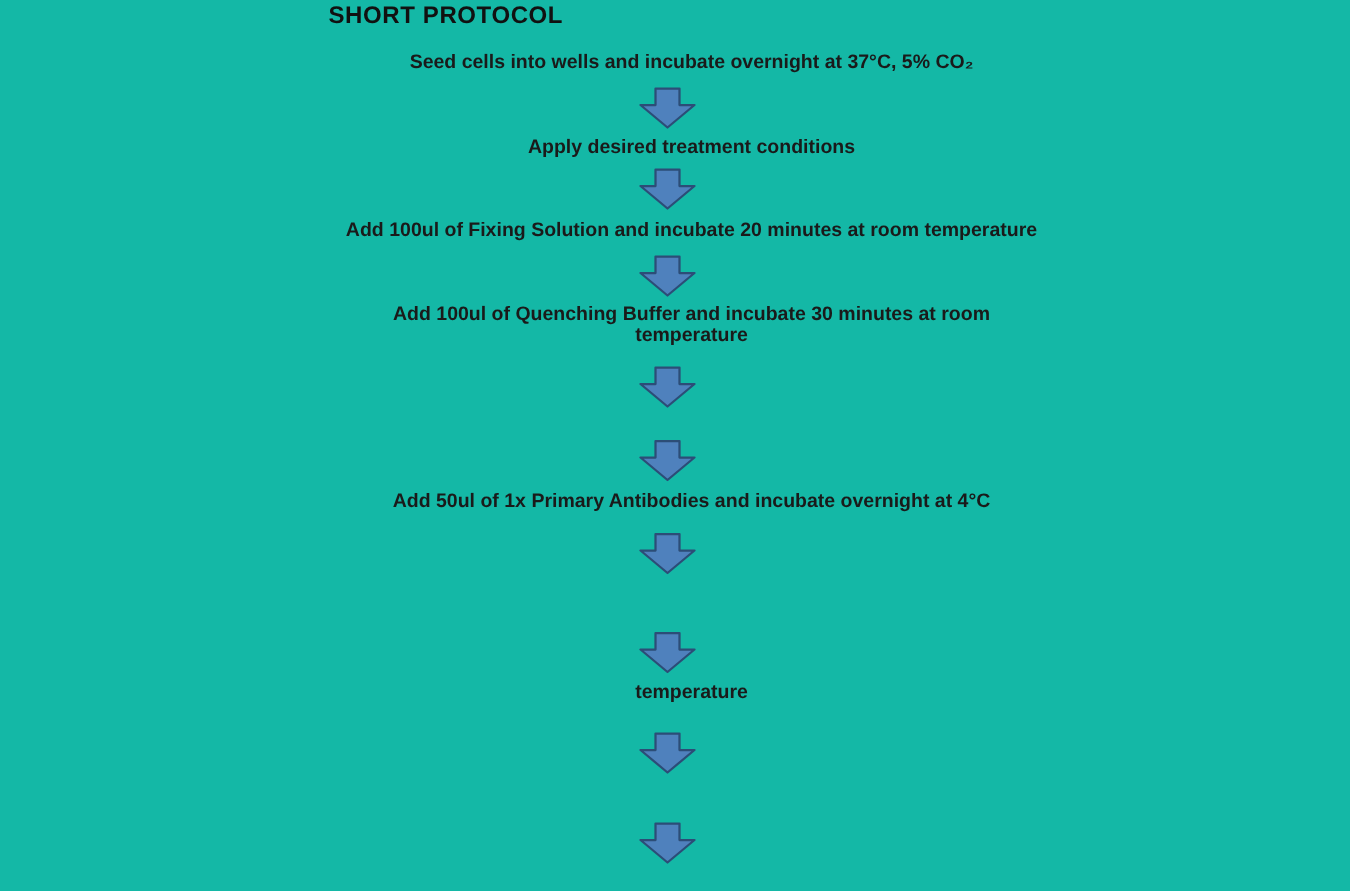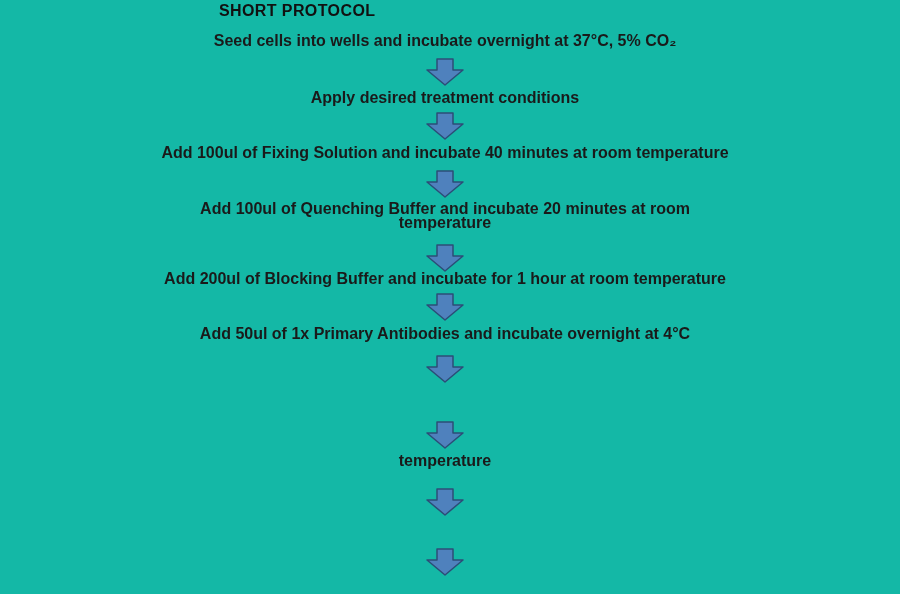--- a/index.html
+++ b/index.html
@@ -20,24 +20,24 @@
     left: 219px;
     top: 2px;
     font-size: 16px;
     font-weight: bold;
     letter-spacing: 0.4px;
     color: #111111;
     white-space: nowrap;
   }
   .step {
     position: absolute;
-    left: 145px;
+    left: 161px;
     width: 600px;
     text-align: center;
-    font-size: 16px;
+    font-size: 13px;
     font-weight: bold;
     line-height: 14px;
     color: #1a1a1a;
   }
   .step .line {
     display: block;
   }
   .arrow {
     position: absolute;
     left: 426px;
@@ -71,43 +71,40 @@
     <span class="line">Apply desired treatment conditions</span>
   </div>
 
   <div class="arrow" style="top:112px">
     <svg viewBox="0 0 38 28">
         <polygon points="11,1 27,1 27,12 37,12 19,27 1,12 11,12" stroke-width="1.5" stroke-linejoin="round" fill="#4F81BD" stroke="#2C4D77"></polygon>
       </svg>
   </div>
 
   <div class="step" style="top:146px">
-    <span class="line">Add 100ul of Fixing Solution and incubate 40 minutes at room temperature</span>
+    <span class="line">Add 100ul of Fixing Solution and incubate 20 minutes at room temperature</span>
   </div>
 
   <div class="arrow" style="top:170px">
     <svg viewBox="0 0 38 28">
         <polygon points="11,1 27,1 27,12 37,12 19,27 1,12 11,12" stroke-width="1.5" stroke-linejoin="round" fill="#4F81BD" stroke="#2C4D77"></polygon>
       </svg>
   </div>
 
   <div class="step" style="top:202px">
-    <span class="line">Add 100ul of Quenching Buffer and incubate 20 minutes at room</span>
+    <span class="line">Add 100ul of Quenching Buffer and incubate 30 minutes at room</span>
     <span class="line">temperature</span>
   </div>
 
   <div class="arrow" style="top:244px">
     <svg viewBox="0 0 38 28">
         <polygon points="11,1 27,1 27,12 37,12 19,27 1,12 11,12" stroke-width="1.5" stroke-linejoin="round" fill="#4F81BD" stroke="#2C4D77"></polygon>
       </svg>
   </div>
 
-  <div class="step" style="top:272px">
-    <span class="line">Add 200ul of Blocking Buffer and incubate for 1 hour at room temperature</span>
-  </div>
 
   <div class="arrow" style="top:293px">
     <svg viewBox="0 0 38 28">
         <polygon points="11,1 27,1 27,12 37,12 19,27 1,12 11,12" stroke-width="1.5" stroke-linejoin="round" fill="#4F81BD" stroke="#2C4D77"></polygon>
       </svg>
   </div>
 
   <div class="step" style="top:327px">
     <span class="line">Add 50ul of 1x Primary Antibodies and incubate overnight at 4°C</span>
   </div>

